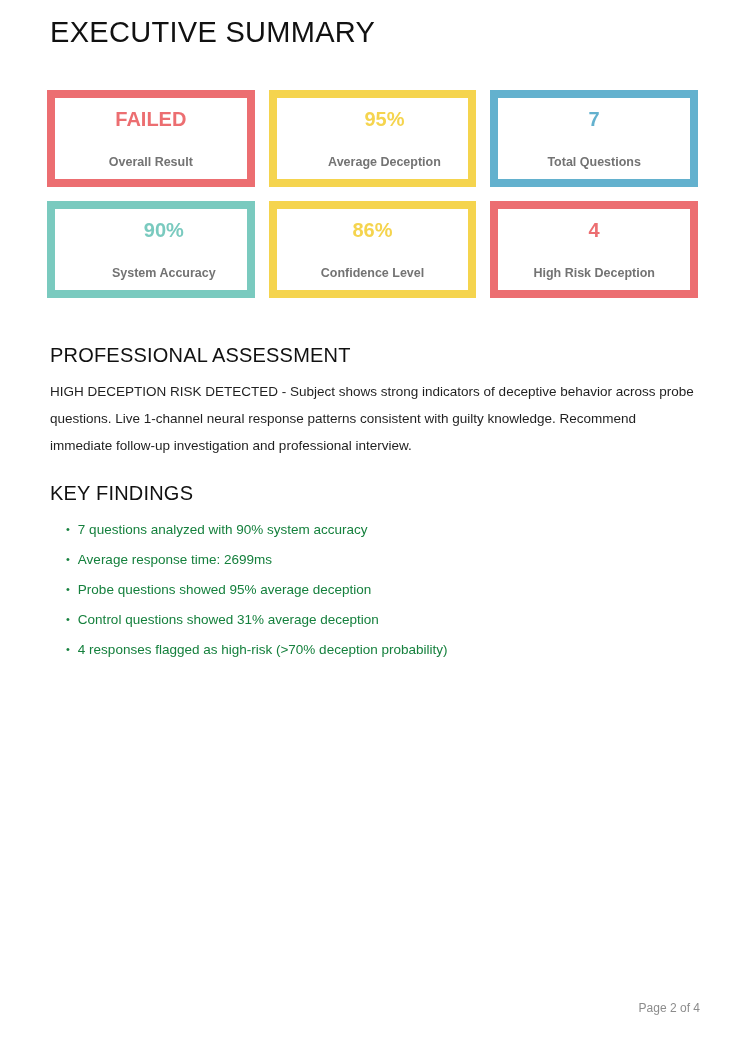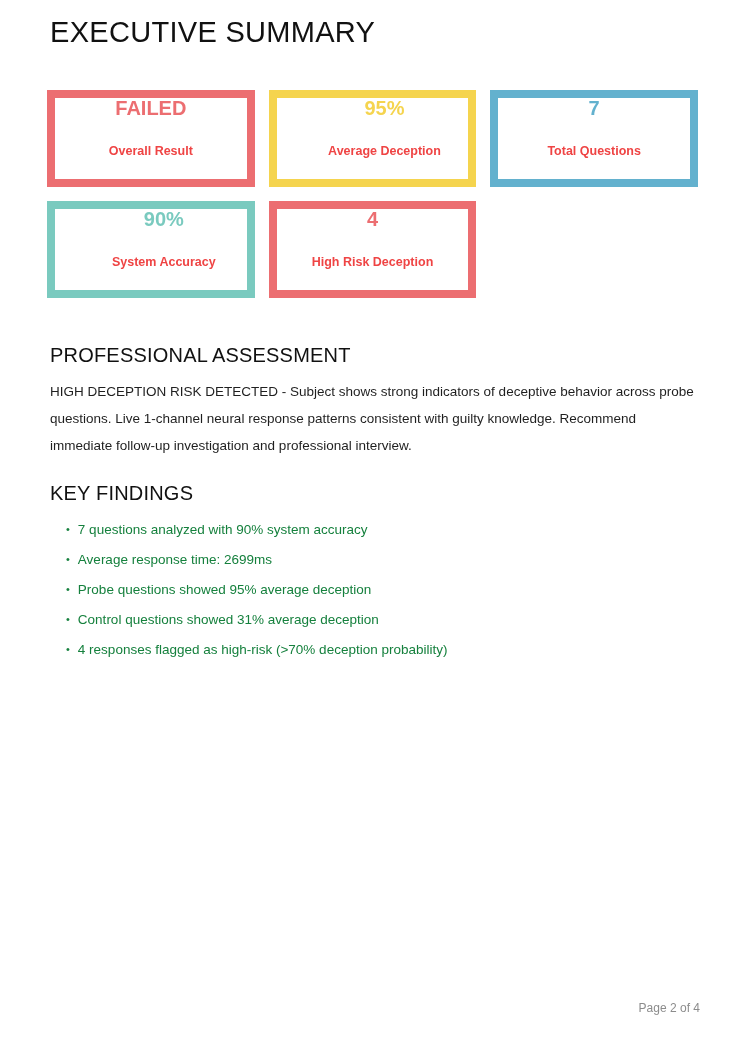--- a/index.html
+++ b/index.html
@@ -32,32 +32,33 @@
     gap: 14px;
   }
   .metric-card {
     box-sizing: border-box;
     height: 97px;
     background: #ffffff;
     border: 8px solid #cccccc;
     display: flex;
     flex-direction: column;
     align-items: center;
+    justify-content: center;
     gap: 27px;
     text-align: center;
   }
   .metric-value {
     font-size: 20px;
     font-weight: bold;
     line-height: 1;
   }
   .metric-label {
     font-size: 12.5px;
     font-weight: bold;
-    color: #ef4444;
+    color: #737373;
     line-height: 1;
   }
   .section-heading {
     position: absolute;
     left: 50px;
     margin: 0;
     font-size: 20px;
     font-weight: normal;
     color: #111111;
     letter-spacing: 0.2px;
@@ -122,20 +123,24 @@
         <div class="metric-label">Average Deception</div>
       </div>
       <div class="metric-card" style="border-color: rgb(99, 177, 206);">
         <div class="metric-value" style="color: rgb(99, 177, 206);">7</div>
         <div class="metric-label">Total Questions</div>
       </div>
       <div class="metric-card" style="border-color: rgb(122, 202, 191); padding-left: 26px;">
         <div class="metric-value" style="color: rgb(122, 202, 191);">90%</div>
         <div class="metric-label">System Accuracy</div>
       </div>
+      <div class="metric-card" style="border-color: rgb(245, 212, 78);">
+        <div class="metric-value" style="color: rgb(245, 212, 78);">86%</div>
+        <div class="metric-label">Confidence Level</div>
+      </div>
       <div class="metric-card" style="border-color: rgb(236, 110, 113);">
         <div class="metric-value" style="color: rgb(236, 110, 113);">4</div>
         <div class="metric-label">High Risk Deception</div>
       </div>
     </div>
 
   <h2 class="section-heading assessment-heading">PROFESSIONAL ASSESSMENT</h2>
 
   <p class="assessment-body">HIGH DECEPTION RISK DETECTED - Subject shows strong indicators of deceptive behavior across probe questions. Live 1-channel neural response patterns consistent with guilty knowledge. Recommend immediate follow-up investigation and professional interview.</p>
 

